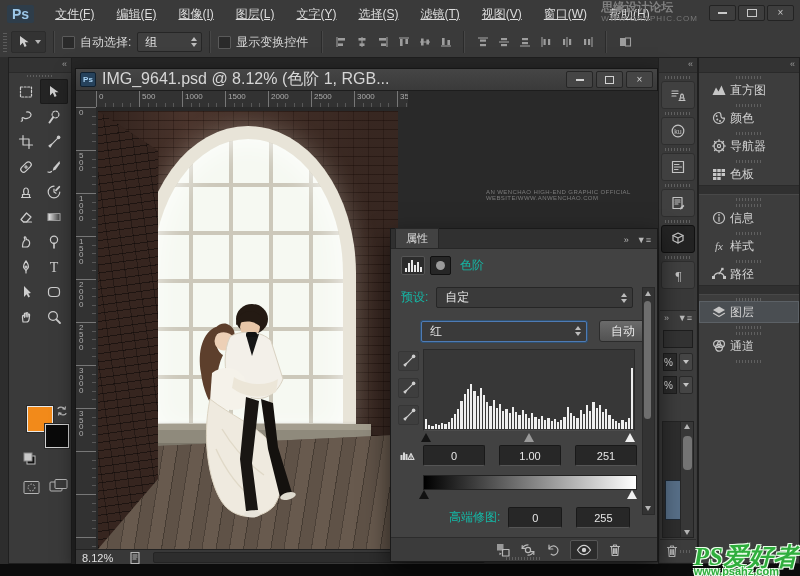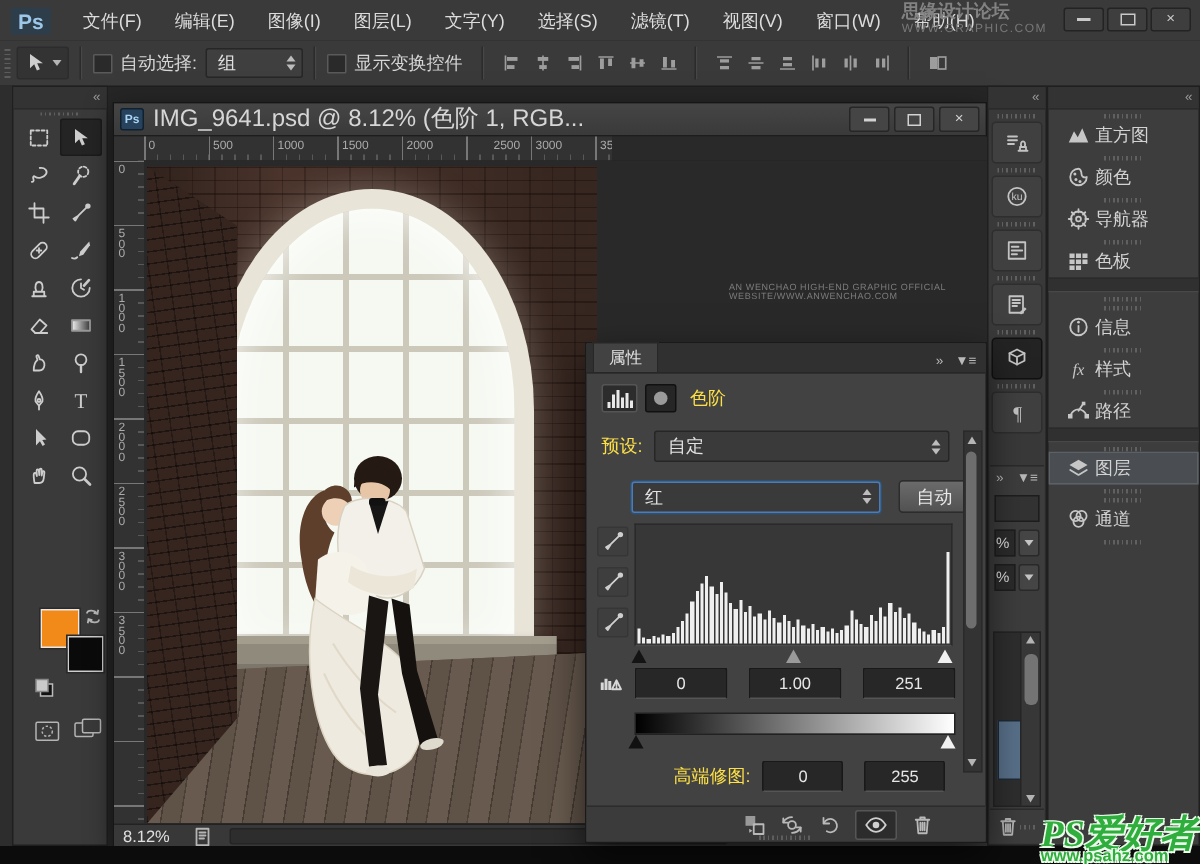--- a/index.html
+++ b/index.html
@@ -5,21 +5,21 @@
   html,body{margin:0;padding:0;background:#111;}
   #screen{position:relative;width:800px;height:576px;background:#262626;overflow:hidden;
     font-family:"Liberation Sans","DejaVu Sans",sans-serif;color:#d8d8d8;-webkit-font-smoothing:antialiased;}
   .abs{position:absolute;}
   .row{display:flex;align-items:center;}
   svg{display:block;}
 
   
   #menubar{left:0;top:0;width:800px;height:27px;background:#3a3a3a;border-bottom:1px solid #1f1f1f;display:flex;align-items:center;}
   #ps-logo{margin:0 10px 0 7px;padding:1px 5px;background:#2e3d4a;border-radius:2px;color:#9cc7e8;font-weight:bold;font-size:14px;}
-  .menu-item{font-size:12px;color:#dcdcdc;padding:0 11px;line-height:26px;cursor:default;}
+  .menu-item{font-size:12px;color:#dcdcdc;padding:0 11px;line-height:26px;cursor:default;text-decoration:underline;}
   #top-watermark{right:102px;top:2px;text-align:left;line-height:11px;}
   #top-watermark .l1{font-size:12px;font-weight:bold;color:#828282;}
   #top-watermark .l2{font-size:8px;color:#777;letter-spacing:1px;}
   .winbtn{width:25px;height:14px;background:#3e3e3e;border:1px solid #232323;border-radius:2px;margin-left:2px;
     display:flex;align-items:center;justify-content:center;color:#c9c9c9;font-size:10px;line-height:10px;}
   .winbtn .minbar{width:9px;height:2px;background:#c9c9c9;}
   .winbtn .maxbox{width:8px;height:6px;border:1px solid #c9c9c9;}
 
   
   #optionsbar{left:0;top:27px;width:800px;height:30px;background:#3a3a3a;border-bottom:1px solid #1e1e1e;display:flex;align-items:center;}
@@ -94,21 +94,21 @@
   
   #props{left:390px;top:228px;width:268px;height:334px;background:#424242;border:1px solid #1a1a1a;box-shadow:0 10px 24px rgba(0,0,0,.6);box-sizing:border-box;z-index:40;}
   #props-tabbar{height:19px;background:#303030;border-bottom:1px solid #272727;display:flex;align-items:flex-end;}
   #props-tab{background:#424242;border:1px solid #272727;border-bottom:none;font-size:11px;color:#e0e0e0;padding:2px 10px;margin-left:4px;}
   #props-tab-icons{margin-left:auto;display:flex;gap:8px;padding:0 6px 3px 0;color:#b9b9b9;font-size:9px;}
   .props-row{display:flex;align-items:center;margin:0 10px;}
   #levels-badge{width:24px;height:19px;background:#2c2c2c;border:1px solid #555;border-radius:2px;display:flex;align-items:flex-end;justify-content:center;gap:1px;padding-bottom:2px;box-sizing:border-box;}
   #levels-badge i{display:block;width:2px;background:#e8e8e8;}
   #mask-badge{width:19px;height:17px;background:#262626;border:1px solid #111;border-radius:2px;margin-left:5px;display:flex;align-items:center;justify-content:center;}
   #mask-badge b{width:9px;height:9px;border-radius:50%;background:#9a9a9a;}
-  .panel-label{font-size:12px;color:#fde047;}
+  .panel-label{font-size:12px;color:#14b8a6;}
   .pselect{flex:1;display:flex;align-items:center;background:#3a3a3a;border:1px solid #262626;border-radius:2px;height:19px;padding:0 5px 0 8px;font-size:12px;color:#e3e3e3;}
   .pselect.focus{border-color:#4e7bb5;box-shadow:0 0 0 1px #30506f;}
   #auto-btn{width:46px;height:20px;background:linear-gradient(#6b6b6b,#525252);border:1px solid #2c2c2c;border-radius:3px;color:#e8e8e8;font-size:12px;display:flex;align-items:center;justify-content:center;margin-left:10px;}
   .dropper-btn{width:19px;height:18px;border:1px solid #363636;border-radius:2px;display:flex;align-items:center;justify-content:center;color:#cfcfcf;background:#3e3e3e;}
   #hist-box{position:absolute;left:32px;top:120px;width:212px;height:82px;background:#373737;border:1px solid #2a2a2a;border-bottom-color:#4c4c4c;display:flex;align-items:flex-end;gap:1px;padding:1px;box-sizing:border-box;overflow:hidden;}
   #hist-box i{display:block;flex:1;background:#efefef;}
   .tri{position:absolute;width:0;height:0;border-left:5px solid transparent;border-right:5px solid transparent;}
   .field{height:19px;background:#272727;border:1px solid #191919;border-bottom-color:#555;border-radius:2px;color:#e6e6e6;font-size:11px;display:flex;align-items:center;justify-content:center;}
   #grad-bar{position:absolute;left:32px;top:246px;width:212px;height:13px;background:linear-gradient(90deg,#000,#fff);border:1px solid #222;}
   #props-bottom{position:absolute;left:0;bottom:0;width:100%;height:24px;background:#3b3b3b;border-top:1px solid #2c2c2c;display:flex;align-items:center;justify-content:flex-end;gap:9px;padding-right:34px;box-sizing:border-box;color:#b9b9b9;}
@@ -475,21 +475,21 @@
           <span>×</span>
         </div>
     </div>
     <div id="ruler-corner" class="abs"></div>
     <div id="hruler" class="abs">
         <span class="hlab" style="left: 3px;">0</span>
         <span class="hlab" style="left: 46px;">500</span>
         <span class="hlab" style="left: 89px;">1000</span>
         <span class="hlab" style="left: 132px;">1500</span>
         <span class="hlab" style="left: 175px;">2000</span>
-        <span class="hlab" style="left: 233px;">2500</span>
+        <span class="hlab" style="left: 218px;">2500</span>
         <span class="hlab" style="left: 261px;">3000</span>
         <span class="hlab" style="left: 304px;">350</span>
       </div>
     <div id="hruler-rest" class="abs"></div>
     <div id="vruler" class="abs">
         <span class="vlab" style="top: 3px;">0</span>
         <span class="vlab" style="top: 46px;">5
 0
 0</span>
         <span class="vlab" style="top: 89px;">1

